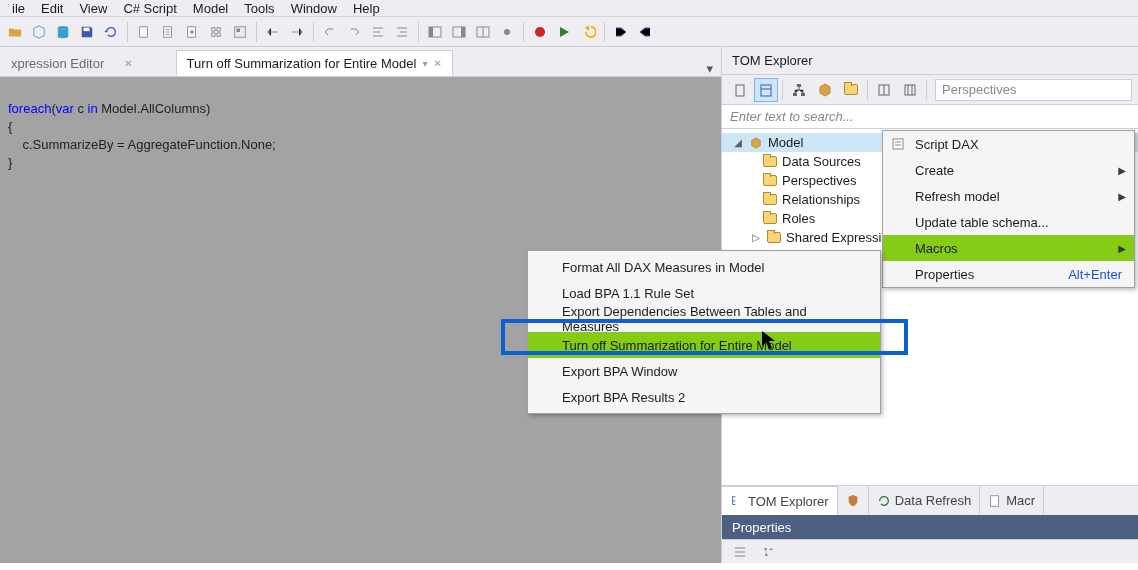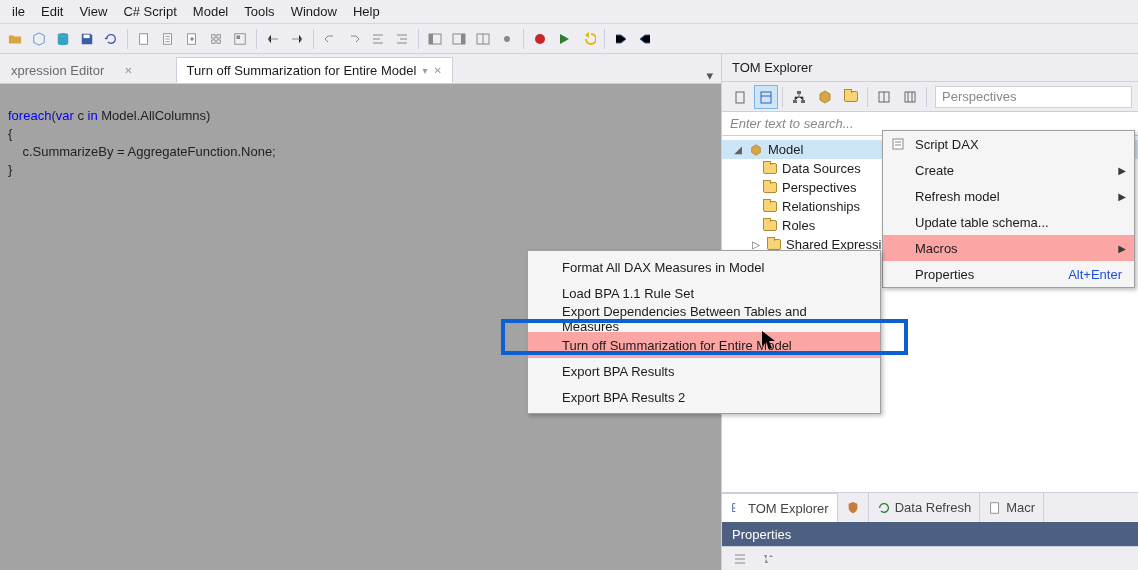--- a/index.html
+++ b/index.html
@@ -1,17 +1,17 @@
 <!DOCTYPE html>
 <html><head>
 <meta charset="utf-8">
 <style>
   * { box-sizing: border-box; margin: 0; padding: 0; font-family: "Segoe UI", Tahoma, sans-serif; font-size: 13px; }
   html, body { width: 1138px; height: 570px; overflow: hidden; background: #fff; }
-  .menubar { height: 24px; background: #eeeef2; display: flex; align-items: center; padding: 0 4px; border-bottom: 1px solid #d6d6d6; }
+  .menubar { height: 17px; background: #eeeef2; display: flex; align-items: center; padding: 0 4px; border-bottom: 1px solid #d6d6d6; }
   .menubar span { padding: 3px 8px; color: #1b1b1b; cursor: default; }
 
   .toolbar { height: 30px; background: #eeeef2; display: flex; align-items: center; padding: 0 4px; gap: 2px; border-bottom: 1px solid #cccedb; }
   .tb-btn { width: 22px; height: 22px; display: flex; align-items: center; justify-content: center; color: #555; }
   .tb-sep { width: 1px; height: 20px; background: #cccedb; margin: 0 3px; }
 
   .work { display: flex; height: calc(570px - 54px); }
   .left { width: 721px; display: flex; flex-direction: column; }
   .right { flex: 1; display: flex; flex-direction: column; border-left: 1px solid #cccedb; }
 
@@ -47,21 +47,21 @@
   .btab { height: 30px; display: flex; align-items: center; gap: 4px; padding: 0 8px; color: #444; border-right: 1px solid #cccedb; cursor: default; }
   .btab.active { background: #fff; border-top: 1px solid #cccedb; }
   .btab svg { width: 14px; height: 14px; }
 
   .props-header { height: 24px; background: #4d6082; color: #fff; display: flex; align-items: center; padding: 0 10px; font-size: 13px; }
   .props-tool { height: 24px; background: #eeeef2; border-top: 1px solid #cccedb; display: flex; align-items: center; padding: 0 6px; gap: 4px; }
 
   
   .ctx { position: absolute; background: #f5f5f5; border: 1px solid #a0a0a0; box-shadow: 2px 2px 4px rgba(0,0,0,.25); z-index: 50; }
   .ctx .row { height: 26px; display: flex; align-items: center; padding: 0 28px 0 32px; cursor: default; color: #1b1b1b; position: relative; }
-  .ctx .row.hl { background: #fca5a5; }
+  .ctx .row.hl { background: #84cc16; }
   .ctx .row .arr { position: absolute; right: 8px; font-size: 10px; color: #3a3a3a; }
   .ctx .row .short { position: absolute; right: 12px; color: #1d4ed8; }
   .ctx .row .ricon { position: absolute; left: 6px; width: 18px; height: 18px; display: flex; align-items: center; justify-content: center; }
   .ctx-model { left: 882px; top: 130px; width: 253px; }
 
   
   .ctx-macros { left: 527px; top: 250px; width: 354px; padding: 3px 0; }
   .ctx-macros .row { padding-left: 34px; }
 
   .hl-box { position: absolute; left: 501px; top: 319px; width: 407px; height: 36px; border: 4px solid #0b61d1; z-index: 60; pointer-events: none; }
@@ -423,21 +423,21 @@
   <div class="row">
       <span>Load BPA 1.1 Rule Set</span>
     </div>
   <div class="row">
       <span>Export Dependencies Between Tables and Measures</span>
     </div>
   <div class="row hl">
       <span>Turn off Summarization for Entire Model</span>
     </div>
   <div class="row">
-      <span>Export BPA Results</span>
+      <span>Export BPA Window</span>
     </div>
   <div class="row">
       <span>Export BPA Results 2</span>
     </div>
 </div>
 
 <div class="hl-box"></div>
 <svg class="cursor" width="16" height="20">
     <path fill="#000" d="M0 0l0 15 4-4 3 7 3-1-3-7 6 0z"></path>
   </svg>

